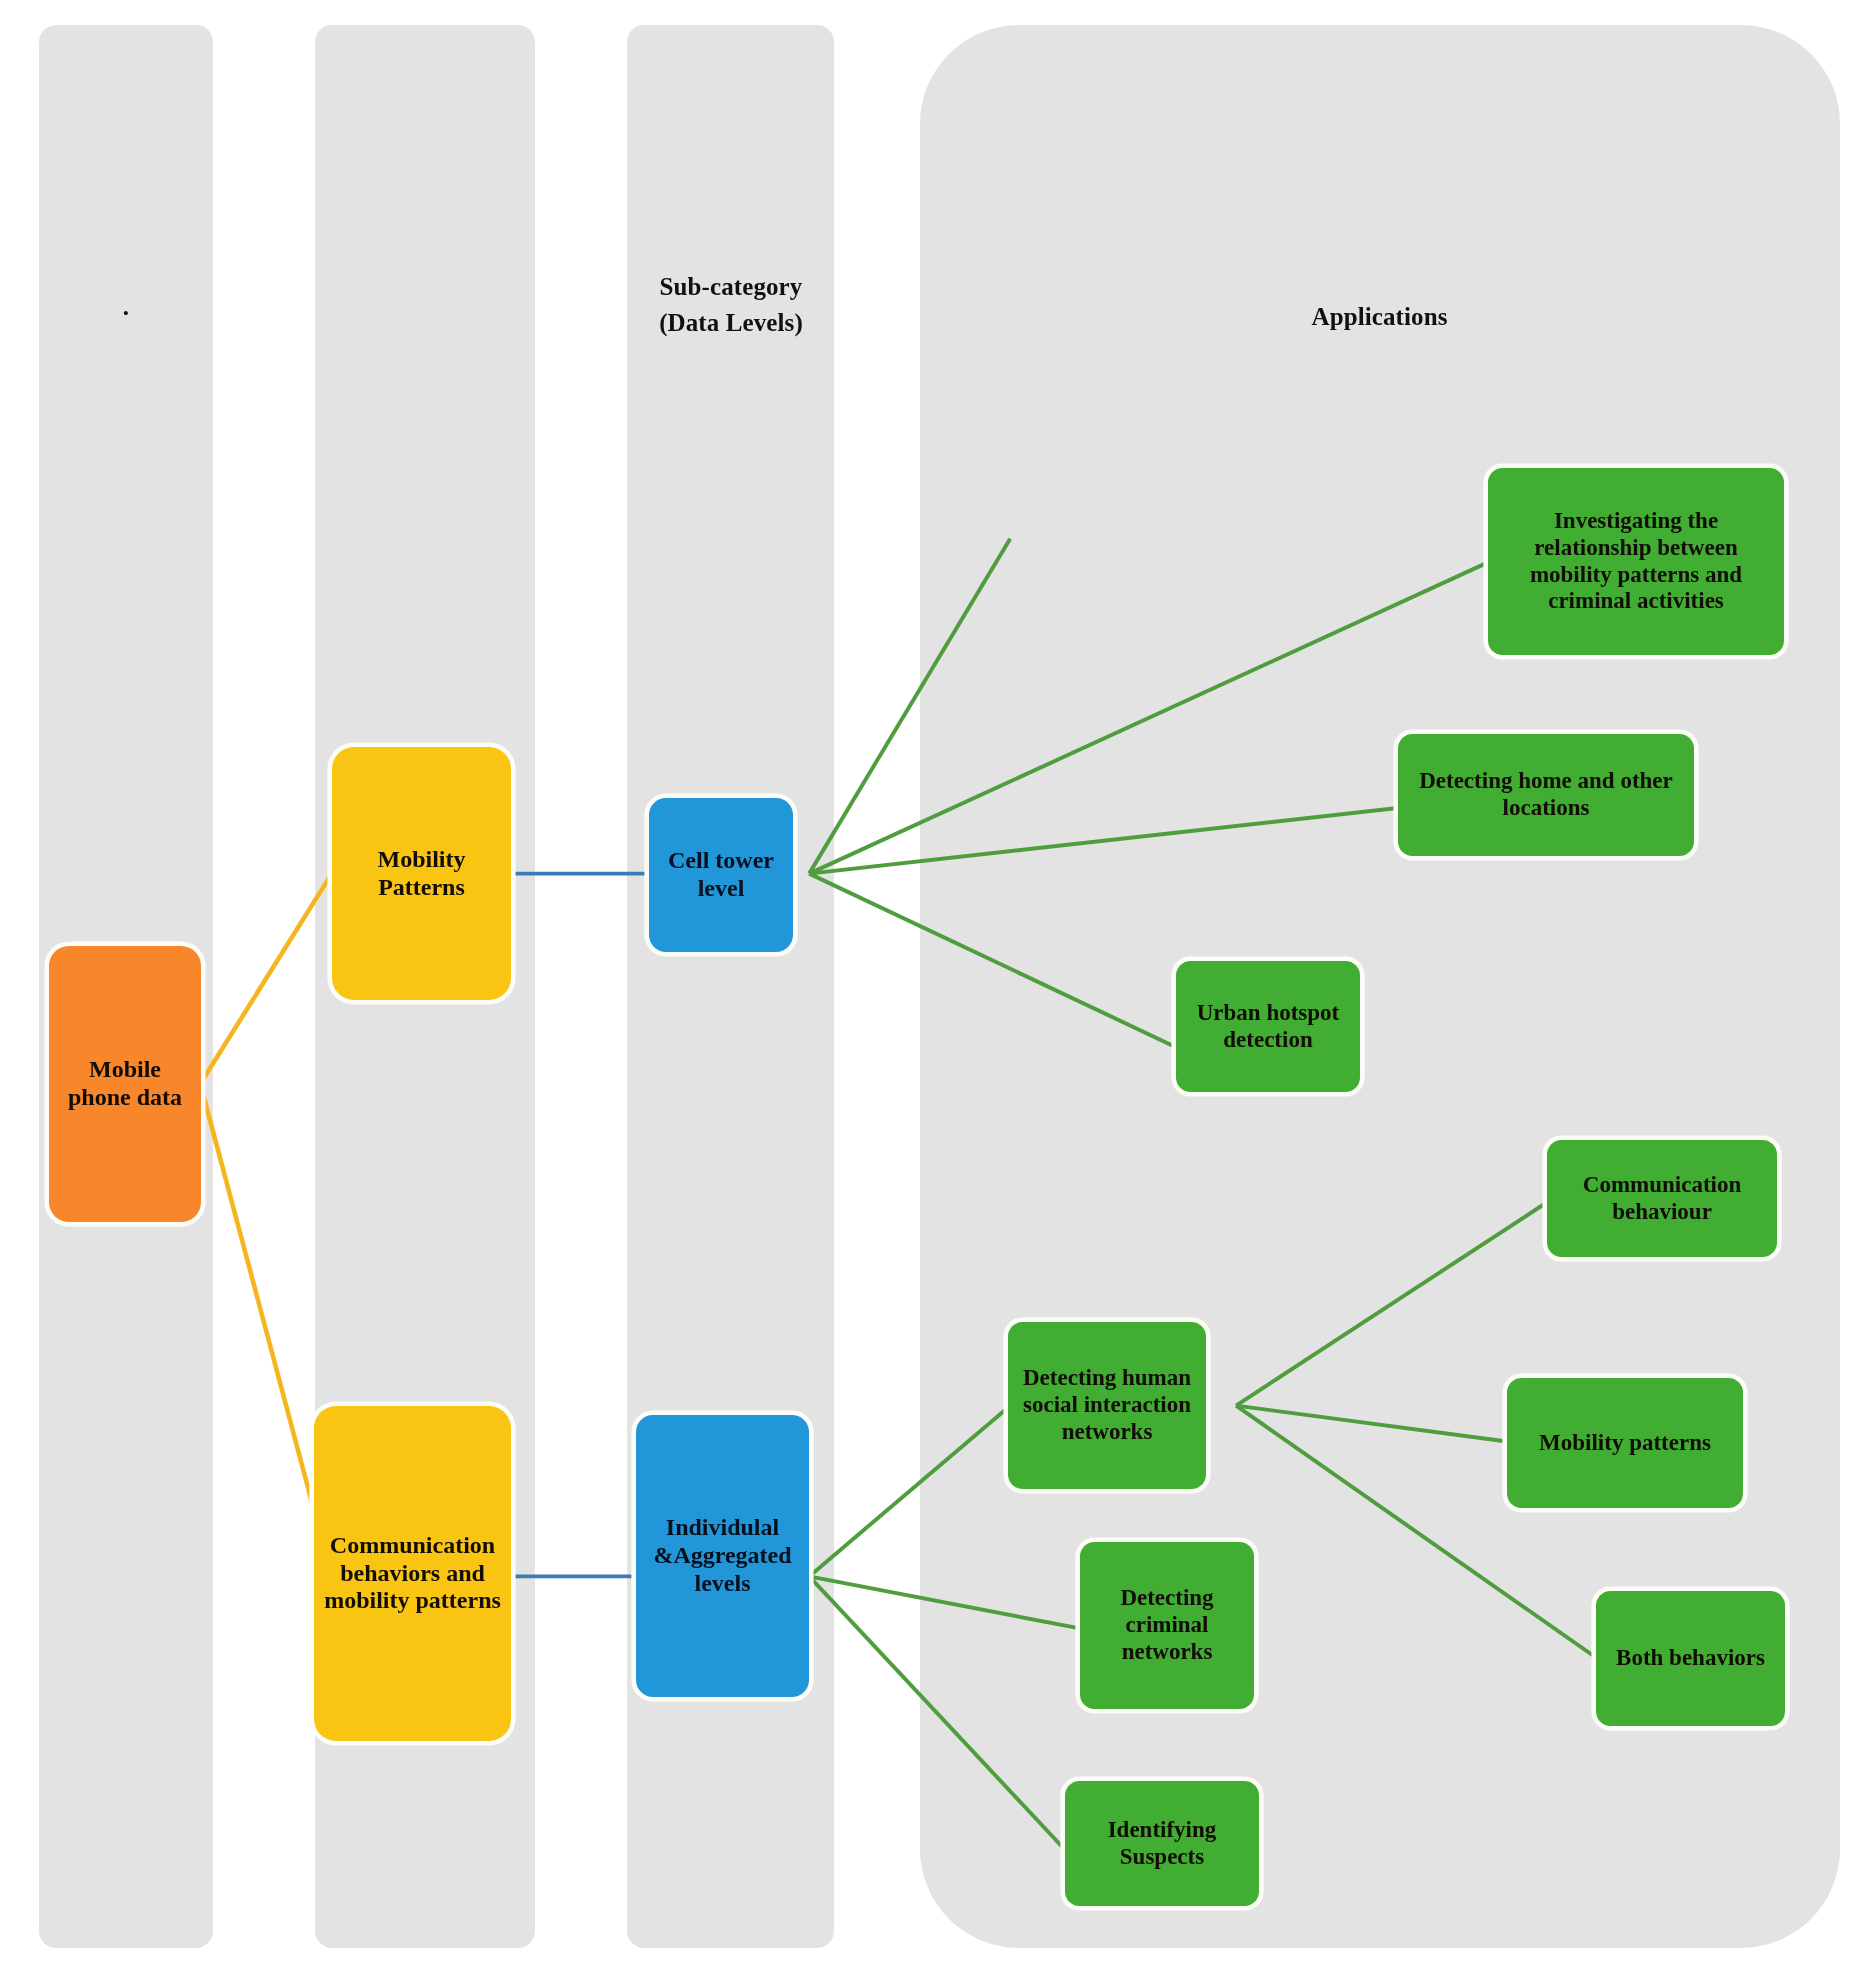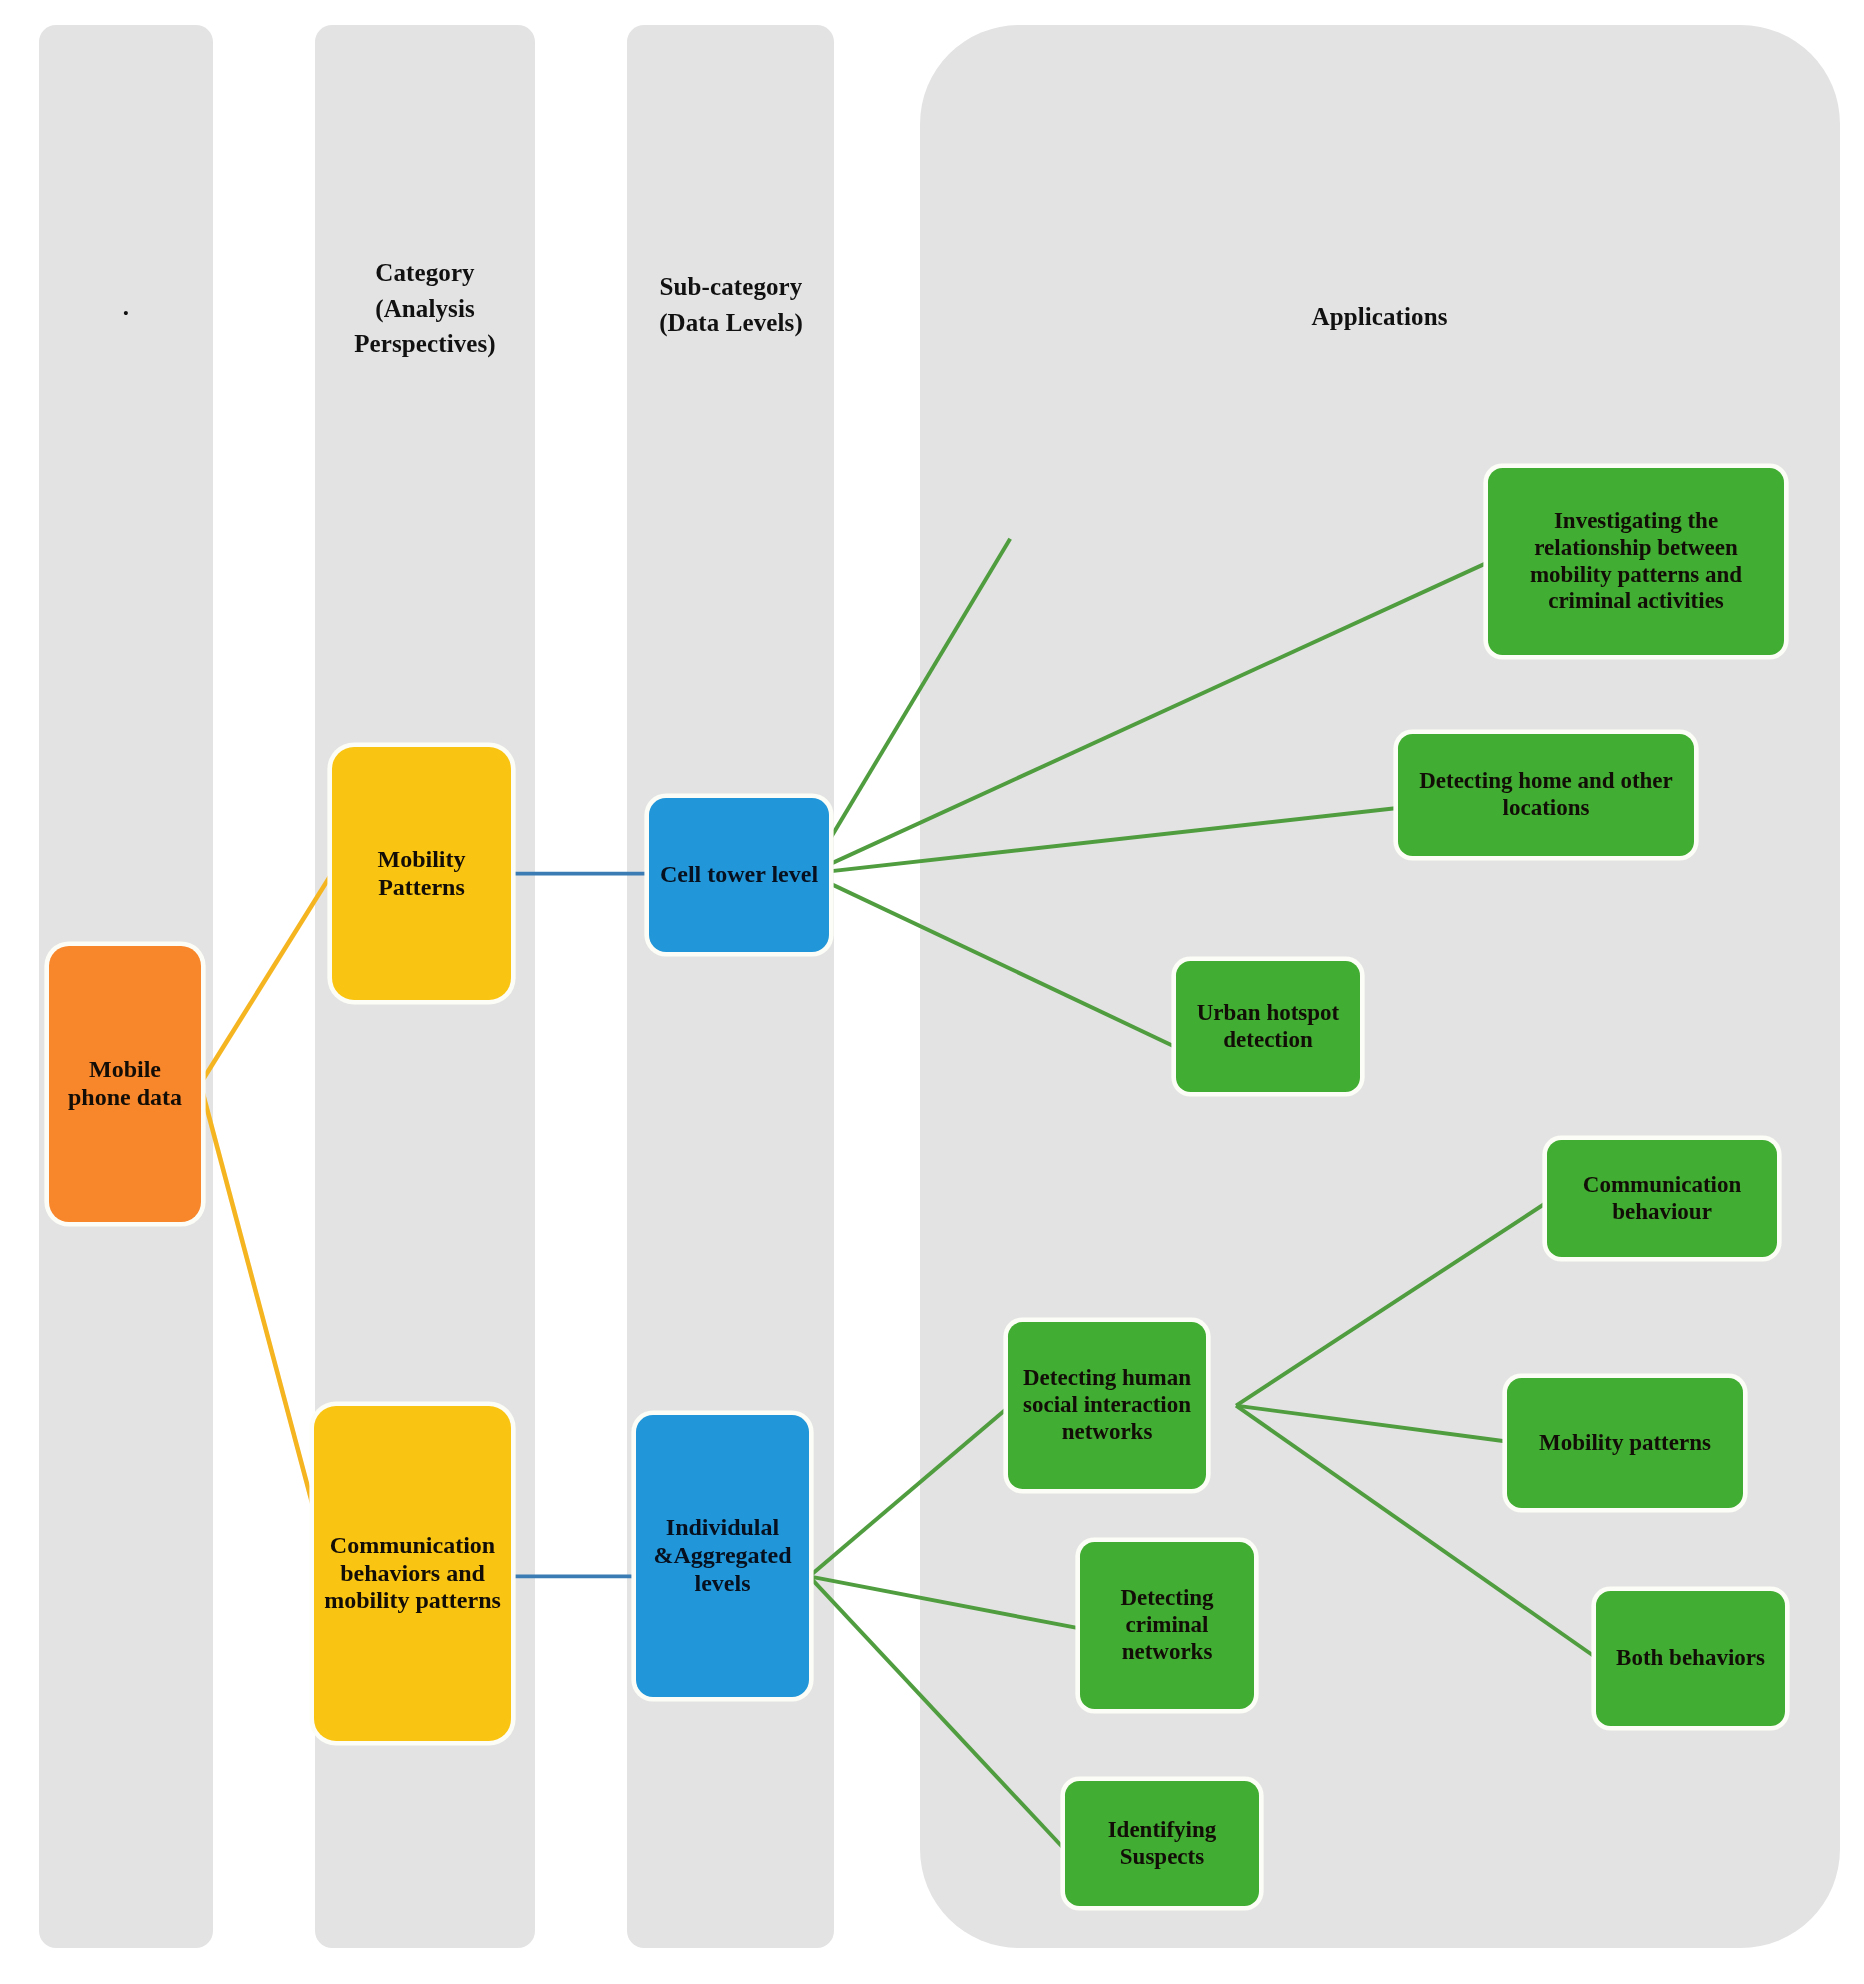--- a/index.html
+++ b/index.html
@@ -93,24 +93,20 @@
 
   <div class="band" style="left:39px; top:25px; width:174px; height:1923px;"></div>
   <div class="band" style="left:315px; top:25px; width:220px; height:1923px;"></div>
   <div class="band" style="left:627px; top:25px; width:207px; height:1923px;"></div>
   <div class="band apps" style="left:920px; top:25px; width:920px; height:1923px;"></div>
 
   <div class="col-header" style="left:39px; top:289px; width:174px;">
     <span>.</span>
   </div>
 
-  <div class="col-header" style="left:302px; top:255px; width:246px;">
-    <span>Category</span>
-    <span class="sub">(Analysis Perspectives)</span>
-  </div>
 
   <div class="col-header" style="left:611px; top:269px; width:240px;">
     <span>Sub-category</span>
     <span class="sub">(Data Levels)</span>
   </div>
 
   <div class="col-header" style="left:1117px; top:299px; width:525px;">
     <span>Applications</span>
   </div>
 
@@ -141,21 +137,21 @@
   </div>
 
   <div class="node category" style="left:332px; top:747px; width:179px; height:253px;">
     <span>Mobility Patterns</span>
   </div>
 
   <div class="node category" style="left:314px; top:1406px; width:197px; height:335px;">
     <span>Communication behaviors and mobility patterns</span>
   </div>
 
-  <div class="node subcat" style="left:649px; top:798px; width:180px; height:154px;">
+  <div class="node subcat" style="left:649px; top:798px; width:144px; height:154px;">
     <span>Cell tower level</span>
   </div>
 
   <div class="node subcat" style="left:636px; top:1415px; width:173px; height:282px;">
     <span>Individulal &amp;Aggregated levels</span>
   </div>
 
 
   <div class="node app" style="left:1488px; top:468px; width:296px; height:187px;">
     <span>Investigating the relationship between mobility patterns and criminal activities</span>

